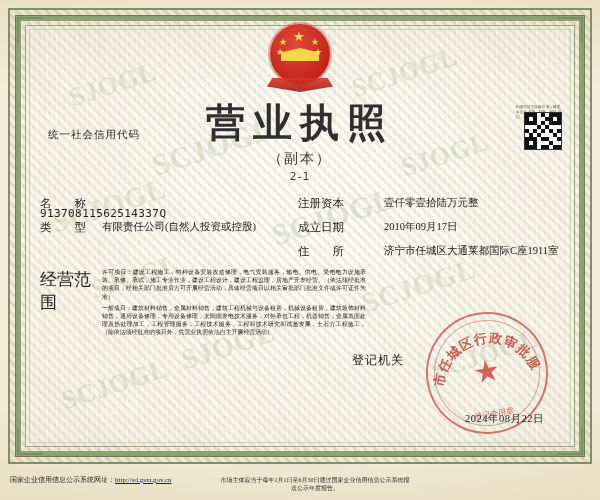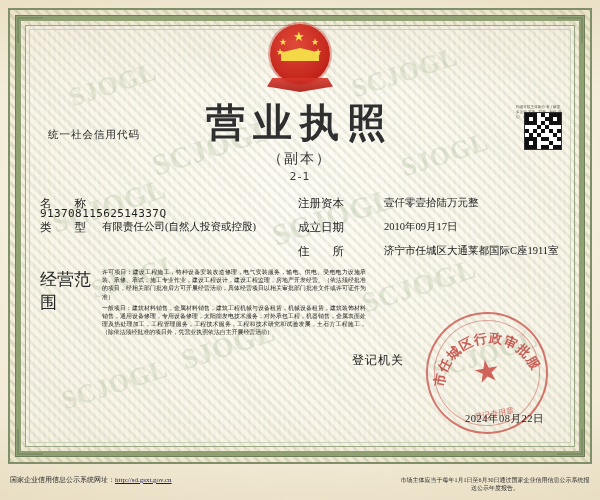--- a/index.html
+++ b/index.html
@@ -235,21 +235,21 @@
   }
   .issue-date{
     position:absolute; right:56px; bottom:74px;
     font-family:"Liberation Serif", serif;
     font-size:10.5px; color:#1d1d1d; letter-spacing:.5px;margin-top:33px;
   }
 
   
   .footer{
     position:absolute; left:0; right:0; bottom:8px;
-    display:flex; justify-content:space-between; align-items:flex-start;
+    display:flex; justify-content:flex-start; align-items:flex-start;
     padding:0 10px;
   }
   .f-left, .f-right{
     font-family:"Liberation Serif", serif;
     font-size:7px; color:#2a2a2a; line-height:9px;
   }
   .f-left{ width:210px; }
   .f-mid{ width:190px; text-align:center; font-family:"Liberation Serif", serif; font-size:6px; line-height:8px; color:#2a2a2a; }
   .f-right{ width:170px; text-align:right; font-size:7.5px; }
   .f-left .url{ text-decoration:underline; color:#1a1a6b; }

